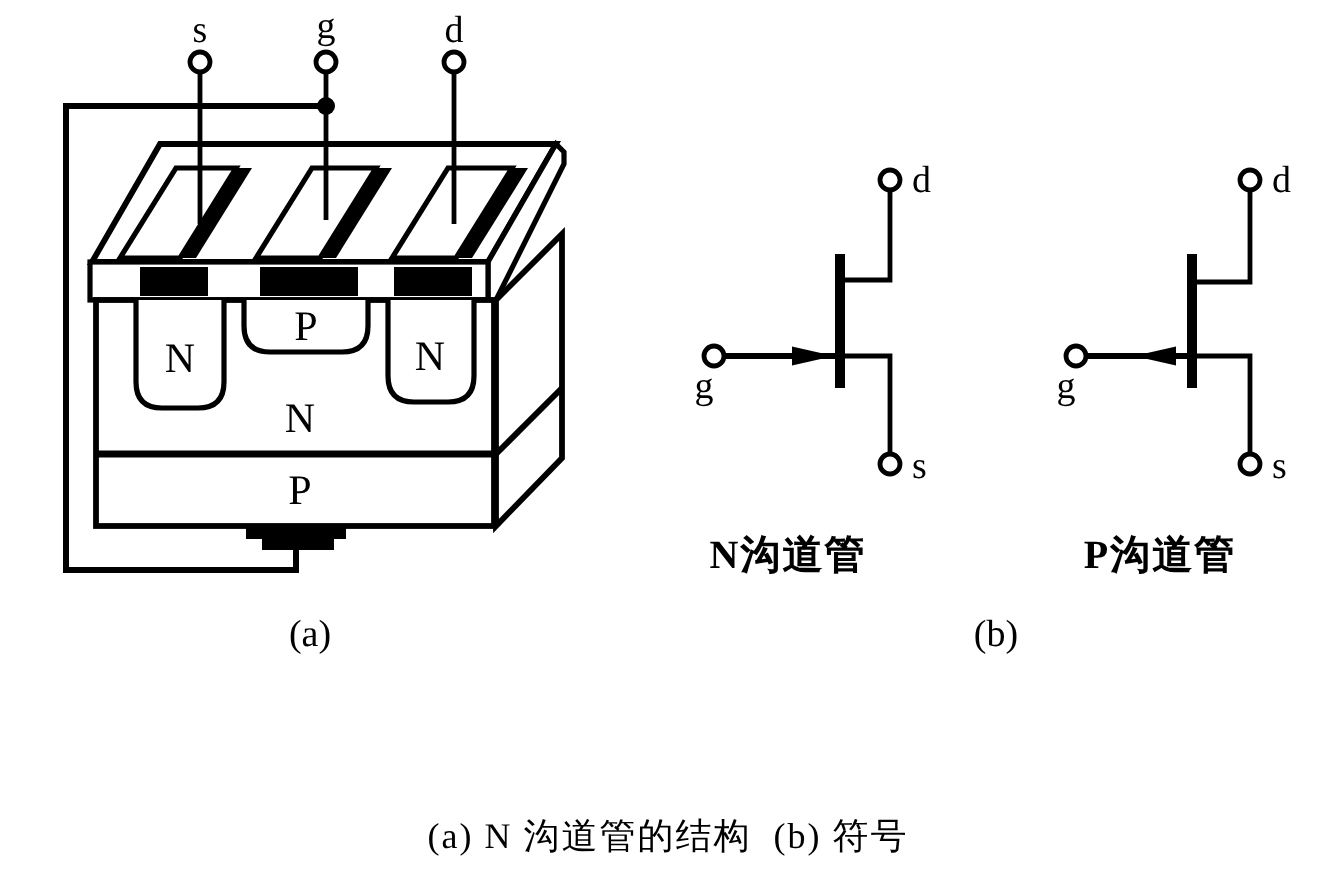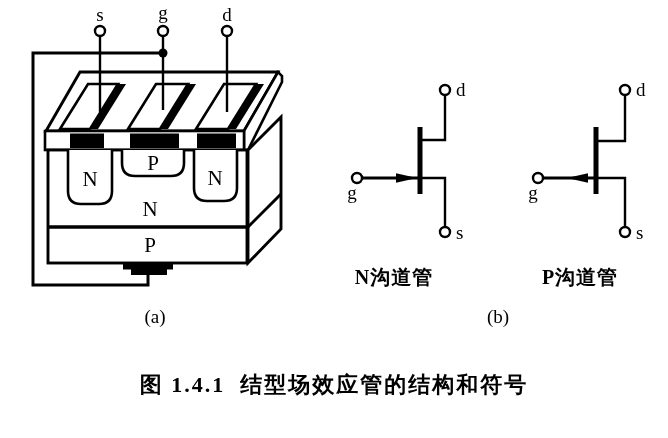--- a/index.html
+++ b/index.html
@@ -133,14 +133,14 @@
       <circle class="term" cx="538" cy="178" r="5"></circle>
       <text class="t-term" x="636" y="96" text-anchor="start">d</text>
       <text class="t-term" x="636" y="239" text-anchor="start">s</text>
       <text class="t-term" x="533" y="199" text-anchor="middle">g</text>
       <text class="t-symlbl" x="580" y="284" text-anchor="middle">P沟道管</text>
     </g>
 
     <text class="t-panel" x="498" y="323" text-anchor="middle">(b)</text>
   </svg>
 
-  <div class="caption-title">图 1.4.1  结型场效应管的结构和符号</div>
+  <div class="caption-sub">(a) N 沟道管的结构  (b) 符号</div>
 </div>
 
 </body></html>

